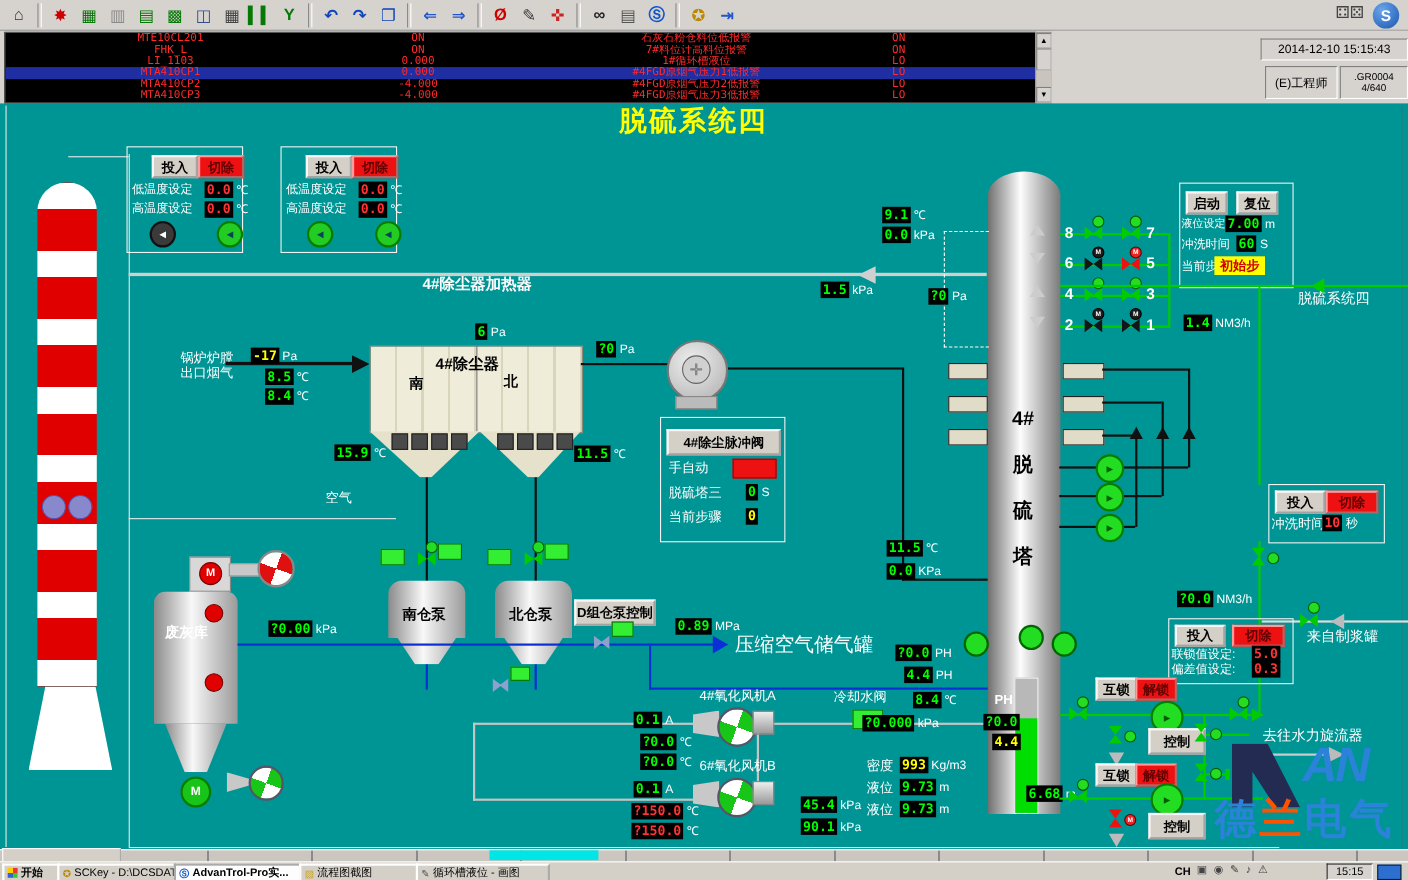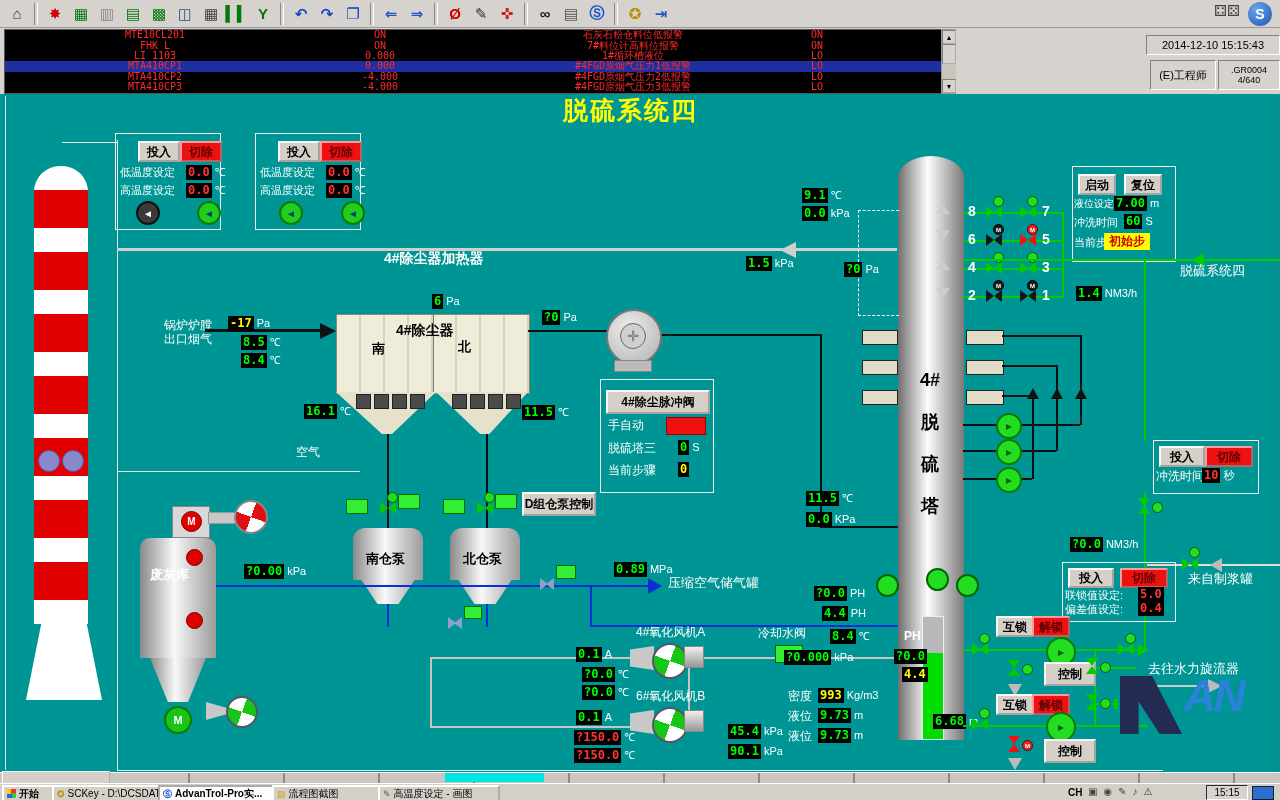--- a/index.html
+++ b/index.html
@@ -241,21 +241,21 @@
   <span class="sq" style="left:506px;top:394px;width:13px;height:13px;background:#4a4a4a;border-color:#222"></span>
   <div class="dvr" style="left:432px;top:294px">
       <span class="dv">6</span>
       <span class="un">Pa</span>
     </div>
   <div class="dvr" style="left:542px;top:310px">
       <span class="dv">?0</span>
       <span class="un">Pa</span>
     </div>
   <div class="dvr" style="left:304px;top:403px">
-      <span class="dv">16.1</span>
+      <span class="dv">15.9</span>
       <span class="un">℃</span>
     </div>
   <div class="dvr" style="left:522px;top:404px">
       <span class="dv">11.5</span>
       <span class="un">℃</span>
     </div>
 
   <div class="hl" style="left:528px;top:330px;width:79px;height:2px;background:#111"></div>
   <div class="hl" style="left:659px;top:334px;width:161px;height:2px;background:#111"></div>
   <div class="vl" style="left:820px;top:334px;width:2px;height:194px;background:#111"></div>
@@ -292,21 +292,21 @@
   <span class="vc" style="left:484px;top:492px"></span>
   <span class="sq" style="left:443px;top:499px;width:20px;height:13px"></span>
   <span class="sq" style="left:495px;top:494px;width:20px;height:13px"></span>
 
   <div class="abs silver" style="left:353px;top:528px;width:70px;height:52px;border-radius:12px 12px 0 0"></div>
   <div class="abs silver" style="left:353px;top:580px;width:70px;height:24px;clip-path:polygon(12% 0,88% 0,65% 100%,35% 100%)"></div>
   <div class="lbl k" style="left:366px;top:552px;font-size:13px">南仓泵</div>
   <div class="abs silver" style="left:450px;top:528px;width:70px;height:52px;border-radius:12px 12px 0 0"></div>
   <div class="abs silver" style="left:450px;top:580px;width:70px;height:24px;clip-path:polygon(12% 0,88% 0,65% 100%,35% 100%)"></div>
   <div class="lbl k" style="left:463px;top:552px;font-size:13px">北仓泵</div>
-  <div class="btn sm" style="left:522px;top:492px;width:70px;height:20px">D组仓泵控制</div>
+  <div class="btn sm" style="left:522px;top:545px;width:70px;height:20px">D组仓泵控制</div>
 
   <div class="abs" style="left:172px;top:506px;width:36px;height:30px;background:#d8d8d8;border:1px solid #888"></div>
   <span class="mc" style="left:181px;top:511px;width:19px;height:19px;background:#e00000;border:1px solid #700;font-size:10px">M</span>
   <div class="abs" style="left:208px;top:512px;width:30px;height:10px;background:#c8c8c8;border:1px solid #999"></div>
   <span class="pin red" style="left:234px;top:500px;width:30px;height:30px"></span>
   <div class="abs silver" style="left:140px;top:538px;width:76px;height:120px;border-radius:10px 10px 0 0"></div>
   <div class="lbl b" style="left:150px;top:568px;font-size:13px">废灰库</div>
   <span class="abs" style="left:186px;top:549px;width:15px;height:15px;border-radius:50%;background:#e00000;border:1px solid #700"></span>
   <span class="abs" style="left:186px;top:612px;width:15px;height:15px;border-radius:50%;background:#e00000;border:1px solid #700"></span>
   <div class="abs silver" style="left:150px;top:658px;width:56px;height:44px;clip-path:polygon(0 0,100% 0,68% 100%,32% 100%)"></div>
@@ -326,21 +326,21 @@
   <div class="vl" style="left:387px;top:604px;width:2px;height:23px;background:#0a2fd6"></div>
   <div class="vl" style="left:486px;top:604px;width:2px;height:23px;background:#0a2fd6"></div>
   <span class="vw bl" style="left:540px;top:578px;width:14px;height:10px"></span>
   <span class="sq" style="left:556px;top:565px;width:18px;height:12px"></span>
   <span class="vw bl" style="left:448px;top:617px;width:14px;height:10px"></span>
   <span class="sq" style="left:464px;top:606px;width:16px;height:11px"></span>
   <div class="dvr" style="left:614px;top:562px">
       <span class="dv">0.89</span>
       <span class="un">MPa</span>
     </div>
-  <div class="lbl" style="left:668px;top:576px;font-size:13px">压缩空气储气罐</div>
+  <div class="lbl" style="left:668px;top:576px;font-size:18px">压缩空气储气罐</div>
 
   <div class="vl" style="left:430px;top:657px;width:2px;height:71px;background:#c4c4c4"></div>
   <div class="hl" style="left:430px;top:657px;width:224px;height:2px;background:#c4c4c4"></div>
   <div class="hl" style="left:688px;top:657px;width:212px;height:2px;background:#c4c4c4"></div>
   <div class="hl" style="left:430px;top:726px;width:224px;height:2px;background:#c4c4c4"></div>
   <div class="vl" style="left:688px;top:659px;width:2px;height:69px;background:#c4c4c4"></div>
 
   <div class="lbl" style="left:636px;top:626px">4#氧化风机A</div>
   <div class="abs" style="left:630px;top:646px;width:24px;height:24px;background:#c8c8c8;clip-path:polygon(0 15%,100% 0,100% 100%,0 85%)"></div>
   <span class="pin" style="left:652px;top:643px;width:32px;height:32px"></span>
@@ -561,21 +561,21 @@
 
   <div class="panel" style="left:1062px;top:562px;width:112px;height:58px"></div>
   <div class="btn" style="left:1068px;top:568px;width:42px;height:16px">投入</div>
   <div class="btn red" style="left:1120px;top:568px;width:44px;height:16px">切除</div>
   <div class="lbl" style="left:1065px;top:589px;font-size:11px">联锁值设定:</div>
   <div class="dvr" style="left:1138px;top:587px">
       <span class="dv r">5.0</span>
     </div>
   <div class="lbl" style="left:1065px;top:603px;font-size:11px">偏差值设定:</div>
   <div class="dvr" style="left:1138px;top:601px">
-      <span class="dv r">0.4</span>
+      <span class="dv r">0.3</span>
     </div>
 
   <span class="abs" style="left:876px;top:574px;width:19px;height:19px;border-radius:50%;background:#2d2;border:2px solid #060"></span>
   <span class="abs" style="left:926px;top:568px;width:19px;height:19px;border-radius:50%;background:#2d2;border:2px solid #060"></span>
   <span class="abs" style="left:956px;top:574px;width:19px;height:19px;border-radius:50%;background:#2d2;border:2px solid #060"></span>
   <div class="lbl b" style="left:904px;top:630px">PH</div>
   <div class="abs" style="left:922px;top:616px;width:20px;height:122px;background:#b8b8b8;border:1px solid #eee">
     <div style="position:absolute;left:0;bottom:0;width:100%;height:86px;background:#00dd00"></div>
   </div>
   <div class="dvr" style="left:894px;top:649px">
@@ -623,20 +623,23 @@
     <span class="vc" style="left:1100px;top:662px"></span>
   <span class="vw g" style="left:1084px;top:696px"></span>
     <span class="vc" style="left:1100px;top:698px"></span>
 
   <div class="lbl" style="left:1148px;top:662px;font-size:13px">去往水力旋流器</div>
   <div class="hl" style="left:1125px;top:685px;width:85px;height:2px;background:#ccc"></div>
   <div class="tri" style="left:1208px;top:679px;border:7px solid transparent;border-left:14px solid #bbb;border-right:0"></div>
 
   <div class="abs" style="left:1120px;top:676px;width:62px;height:58px;background:#232b52;clip-path:polygon(0 0,52% 0,100% 100%,64% 100%,30% 44%,30% 100%,0 100%)"></div>
   <div class="abs" style="left:1184px;top:674px;font:bold italic 44px/1 'Liberation Sans',sans-serif;color:#2b82d9;letter-spacing:-2px">AN</div>
+  <div class="abs" style="left:1104px;top:726px;font:bold 38px/1 'Liberation Sans',sans-serif;letter-spacing:3px">
+    <span style="color:#2b82d9">德</span><span style="color:#ff5200">兰</span><span style="color:#2b82d9">电气</span>
+  </div>
 
   <div class="abs" style="left:0;top:772px;width:1280px;height:11px;background:repeating-linear-gradient(90deg,#cbc7c0 0 93px,#8a8a8a 93px 95px);border-top:1px solid #fff"></div>
   <div class="abs" style="left:445px;top:773px;width:99px;height:9px;background:#00e5e5"></div>
   <div class="abs" style="left:2px;top:771px;width:106px;height:11px;background:#d4d0c8;border:1px outset #fff"></div>
 
   <div id="taskbar">
     <div class="task" style="left:2px;width:44px;font-weight:bold">
       <span class="tico" style="width:9px;height:9px;background:conic-gradient(#e33 0 25%,#3c3 0 50%,#36c 0 75%,#fc0 0);display:inline-block"></span>
       <span>开始</span>
     </div>
@@ -647,21 +650,21 @@
     <div class="task active" style="left:158px;width:110px">
       <span class="tico" style="color:#1155cc">Ⓢ</span>
       <span>AdvanTrol-Pro实...</span>
     </div>
     <div class="task" style="left:272px;width:102px">
       <span class="tico" style="color:#c9a227">▨</span>
       <span>流程图截图</span>
     </div>
     <div class="task" style="left:378px;width:112px">
       <span class="tico" style="color:#555">✎</span>
-      <span>高温度设定 - 画图</span>
+      <span>循环槽液位 - 画图</span>
     </div>
     <span class="abs" style="left:1068px;top:3px;font:bold 10px/12px 'Liberation Sans',sans-serif;color:#000">CH</span>
     <div class="abs" id="trayicons" style="left:1088px;top:2px;display:flex;gap:6px;font-size:10px;color:#444">
         <span>▣</span>
         <span>◉</span>
         <span>✎</span>
         <span>♪</span>
         <span>⚠</span>
       </div>
     <span class="abs sunken" style="left:1206px;top:1px;width:40px;height:13px;font:10px 'Liberation Sans',sans-serif;border-style:inset">15:15</span>

